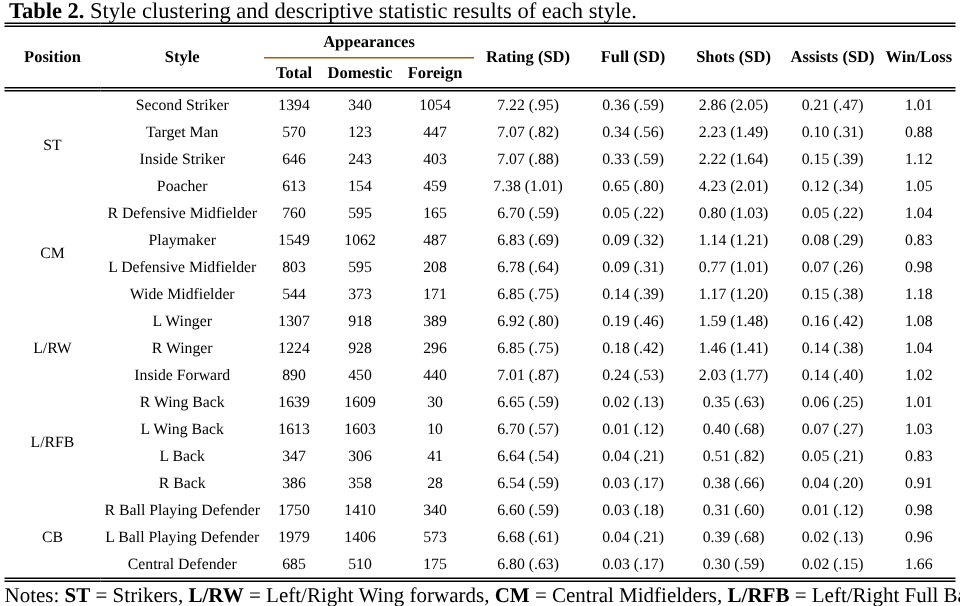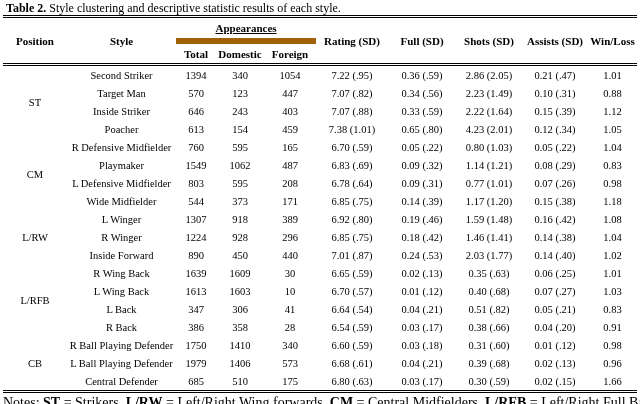--- a/index.html
+++ b/index.html
@@ -2,35 +2,35 @@
 <html><head>
 <meta charset="utf-8">
 <style>
   html, body { margin: 0; padding: 0; }
   body {
     width: 640px; height: 404px; box-sizing: border-box;
     padding: 2px 3px; background: #ffffff; color: #000000;
     font-family: "Liberation Serif", "DejaVu Serif", serif;
     overflow: hidden;
   }
-  .caption { font-size: 12px; line-height: 12px; margin: 0 0 1px 3px; }
+  .caption { font-size: 15px; line-height: 12px; margin: 0 0 1px 3px; }
   .caption b { font-weight: bold; }
 
   table {
     border-collapse: collapse; table-layout: fixed; width: 634px;
     border-top: 3px double #000; border-bottom: 3px double #000;
   }
   thead { border-bottom: 3px double #000; }
   th {
     font-size: 11px; font-weight: bold; padding: 0;
     white-space: nowrap; text-align: center; vertical-align: middle;
   }
   thead tr.h1 th { height: 20px; }
   thead tr.h2 th { height: 19px; text-align: center; }
-  th.appearances { border-bottom: 6px solid #a16207; text-decoration: underline; }
+  th.appearances { border-bottom: 1px solid #a16207; }
   td {
     font-size: 10.5px; text-align: center; vertical-align: middle;
     padding: 0; height: 18px; white-space: nowrap;
   }
   td.pos { font-size: 10.5px; }
   .notes { font-size: 14px; line-height: 13px; margin-top: 3px; white-space: nowrap; }
   .notes b { font-weight: bold; }
 </style>
 </head>
 <body>

